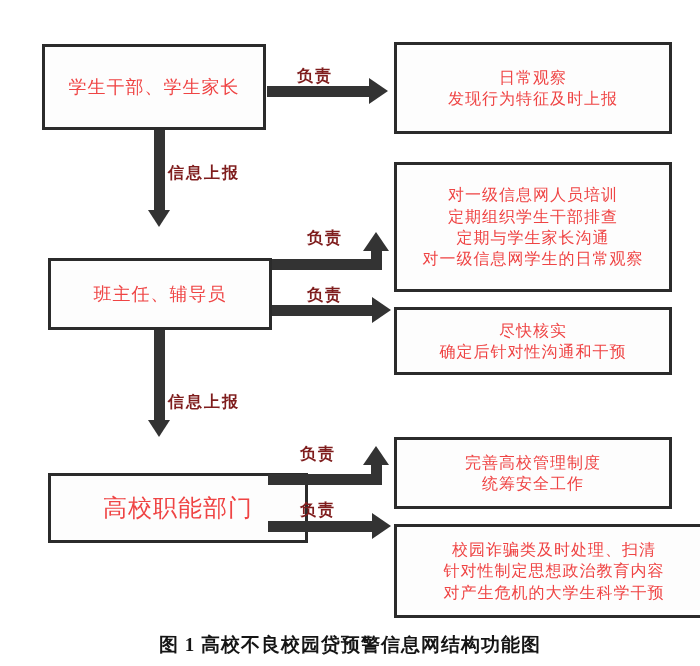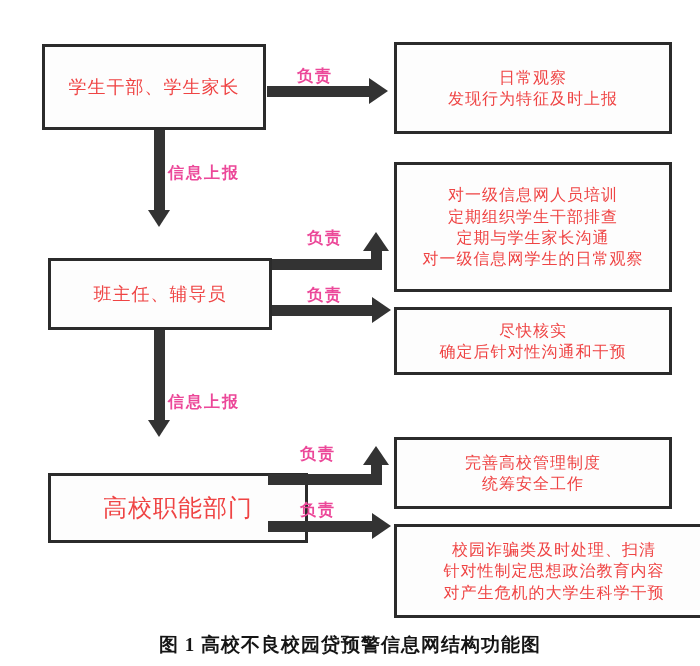--- a/index.html
+++ b/index.html
@@ -45,21 +45,21 @@
     letter-spacing:2px;
     white-space:nowrap;
     text-align:center;
   }
 
   
   .edge-label{
     position:absolute;
     font-weight:bold;
     font-size:16px;
-    color:#ec4899;
+    color:#7f1d1d;
     letter-spacing:2px;
     white-space:nowrap;
   }
 
   
   .h-shaft{
     position:absolute;
     background:#333333;
     height:11px;
   }

